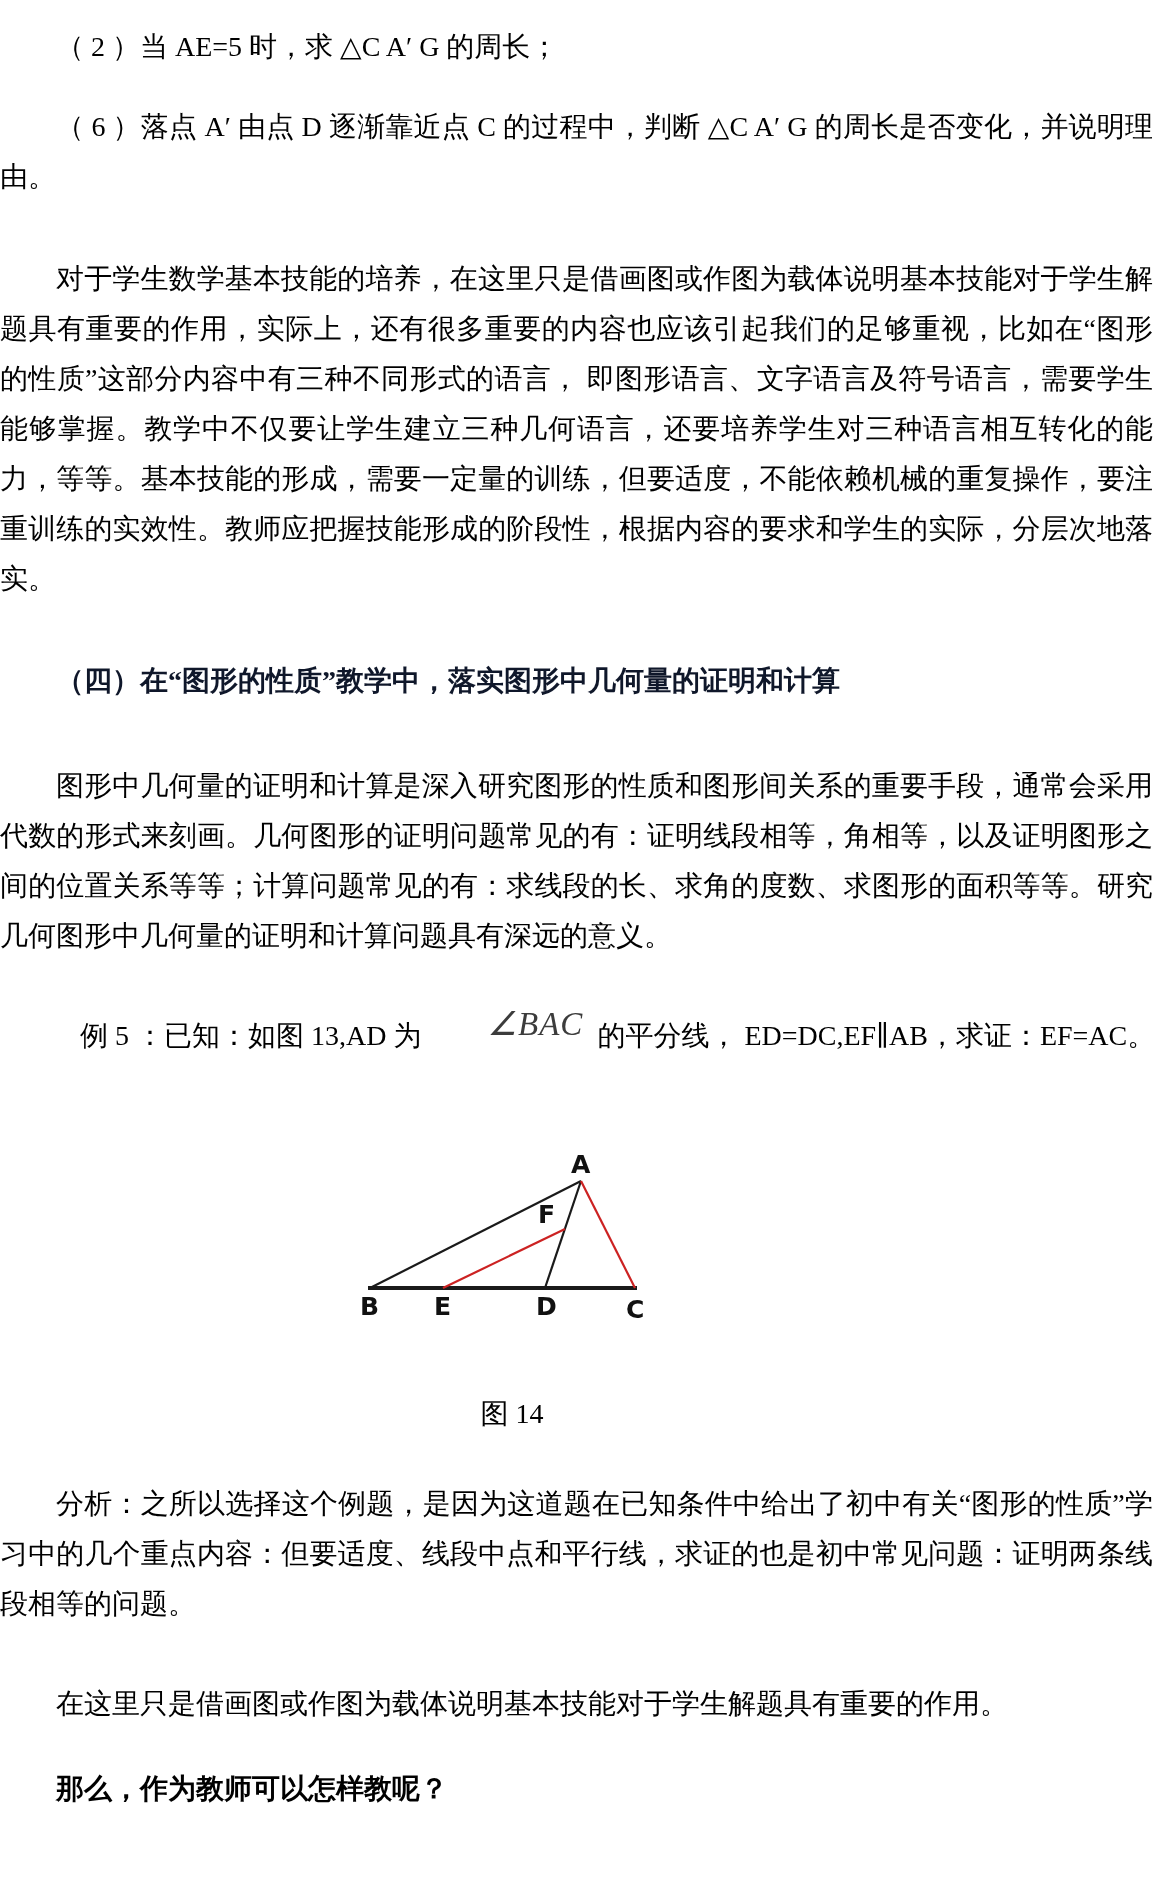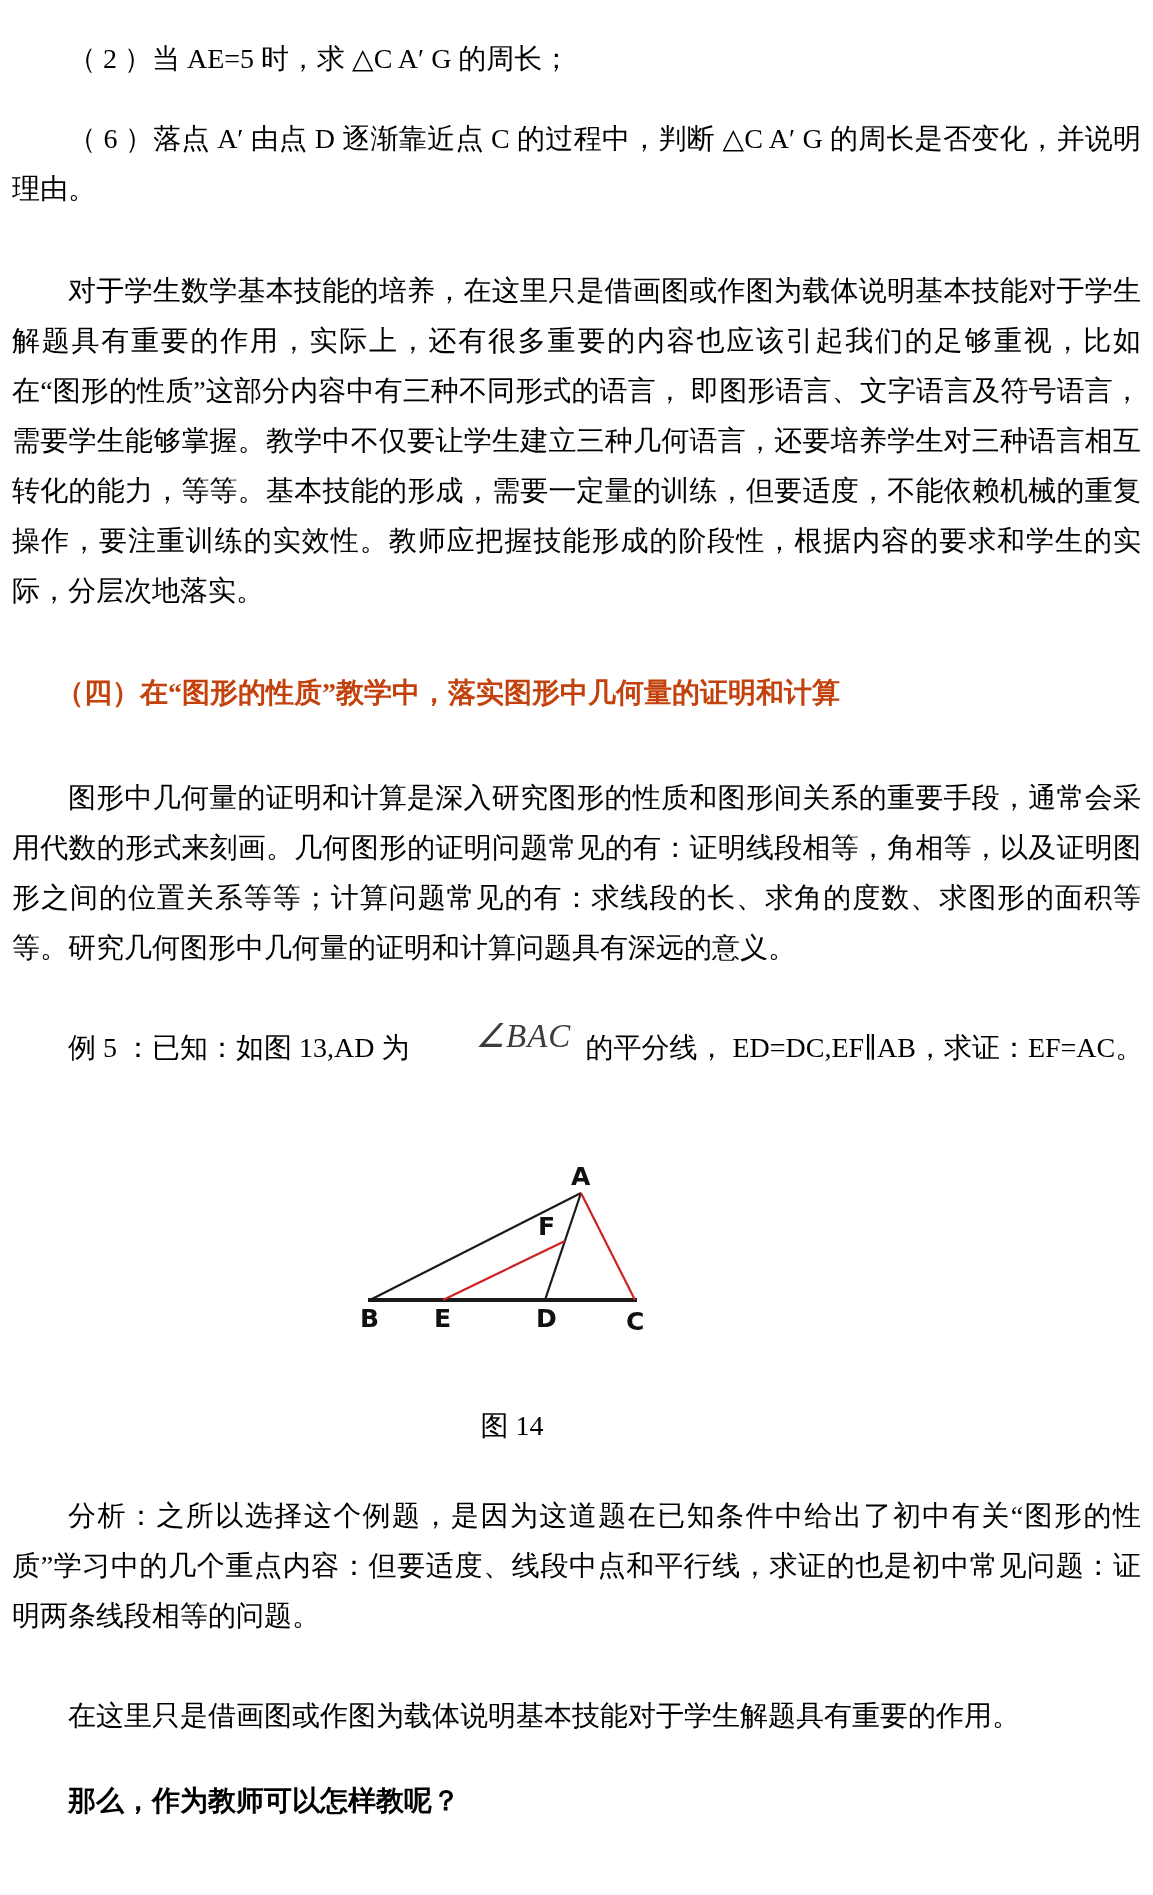--- a/index.html
+++ b/index.html
@@ -9,37 +9,37 @@
     box-sizing: border-box;
     background: #ffffff;
     color: #000000;
     font-family: "Liberation Serif", "DejaVu Serif", serif;
     font-size: 28px;
     line-height: 50px;
     padding-top: 22px;
     padding-bottom: 80px;
   }
   p {
-    margin: 12px;
+    margin: 0;
     text-indent: 2em;
     text-align: justify;
   }
   .para-q2       { margin-bottom: 30px; }
   .para-q3       { margin-bottom: 52px; }
   .para-skills   { margin-bottom: 52px; }
   .section-heading {
     margin: 0 0 55px 0;
     text-indent: 2em;
     font-size: 28px;
     line-height: 50px;
     font-weight: bold;
-    color: #c2410c;
+    color: #0f172a;
   }
   .para-geometry { margin-bottom: 50px; }
-  .para-example  { margin-bottom: 80px; text-align: left; white-space: nowrap; }
+  .para-example  { margin-bottom: 80px; text-align: left; white-space: nowrap; padding-left: 24px; }
   .formula {
     display: inline-block;
     font-style: italic;
     font-family: "Liberation Serif", serif;
     font-size: 33px;
     line-height: 1;
     color: #3c3c3c;
     position: relative;
     top: -10px;
     margin: 0 14px 0 10px;

